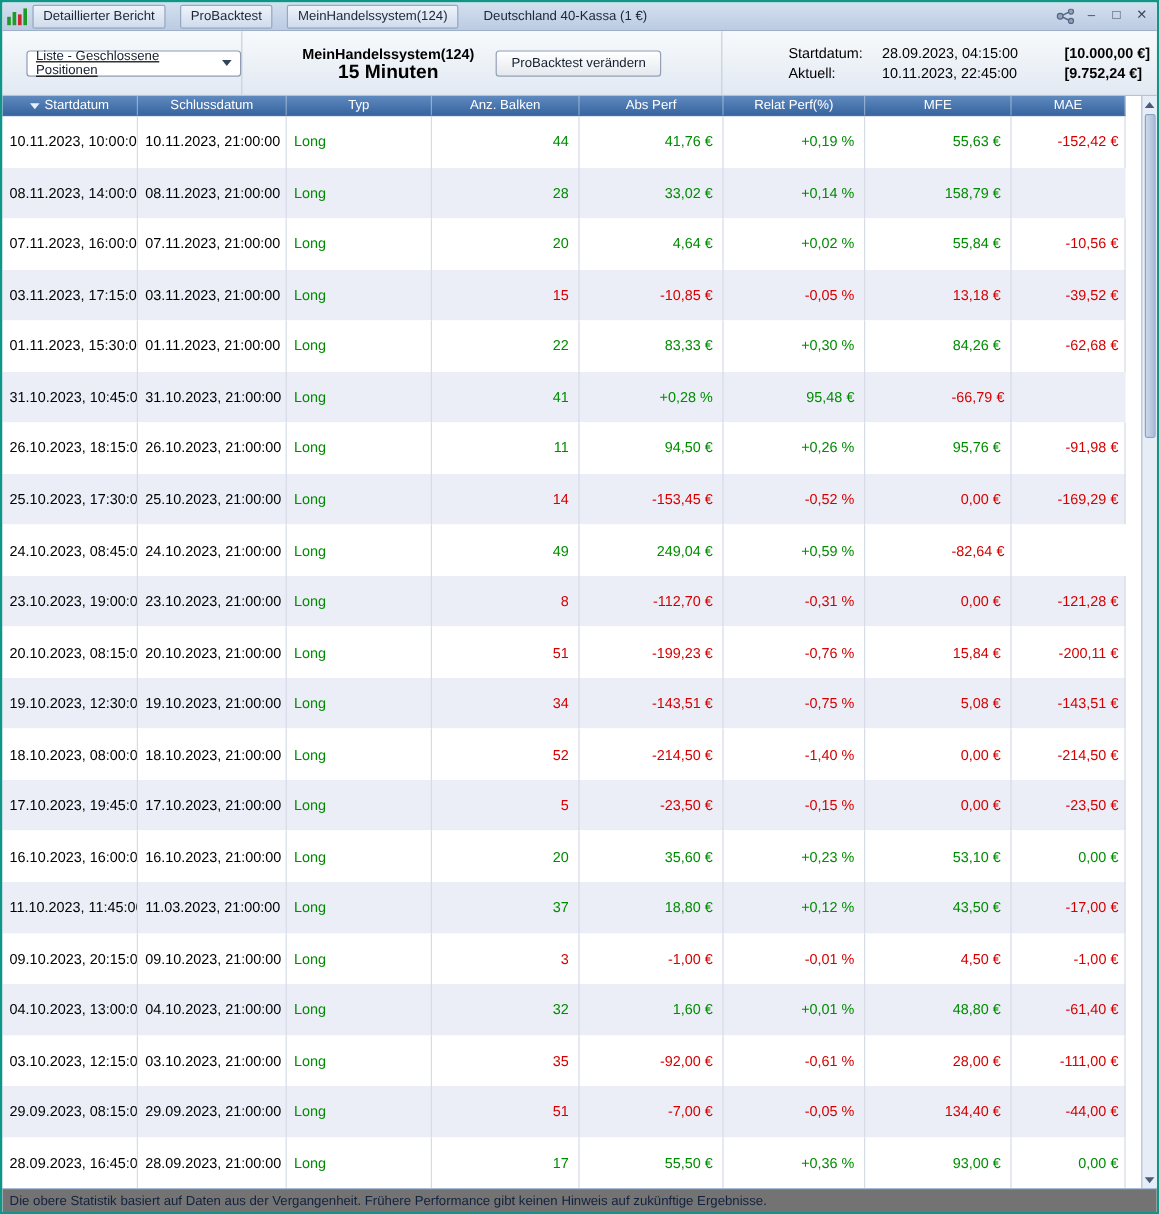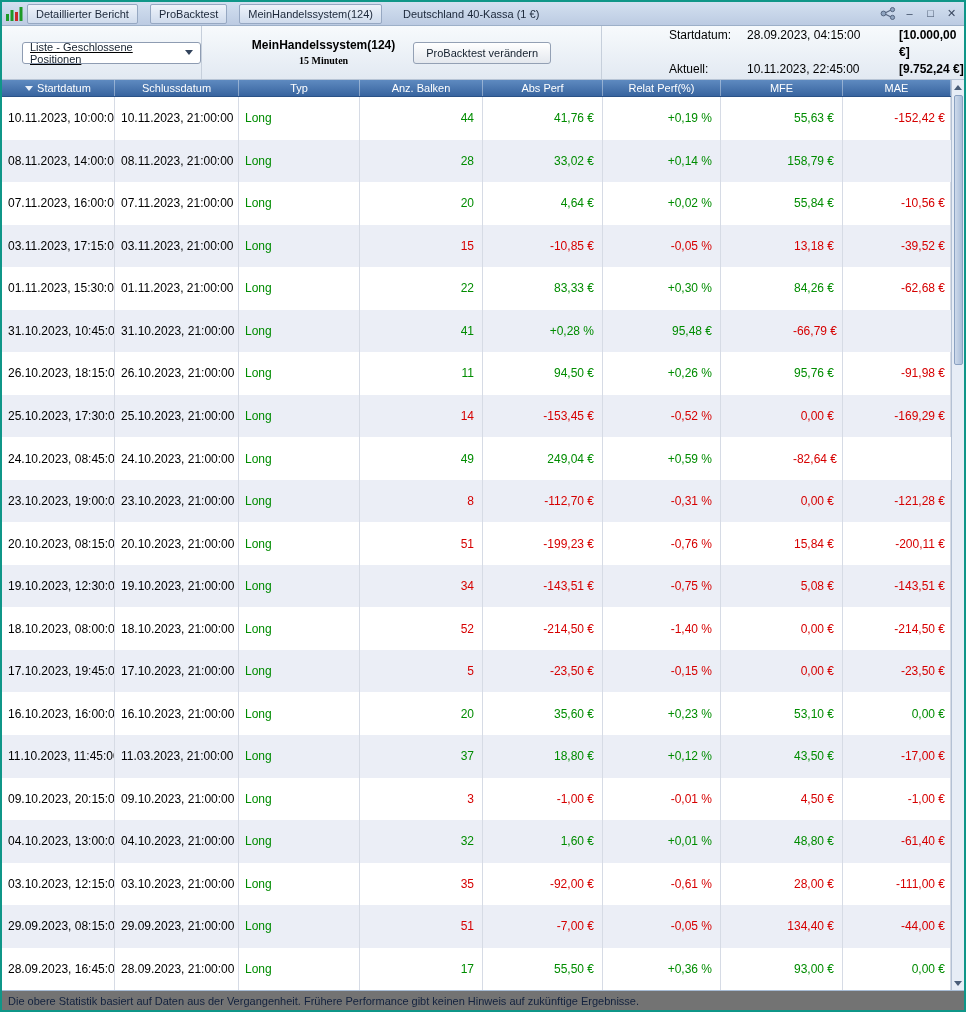--- a/index.html
+++ b/index.html
@@ -29,29 +29,29 @@
   .tb-left  { width:200px; border-right:1px solid #c6cfdb; padding-left:20px;text-decoration:underline; }
   .tb-center{ width:400px; border-right:1px solid #c6cfdb; justify-content:center; gap:18px; }
   .tb-rightsec { flex:1; padding-left:55px; }
   .dropdown { height:22px; background:#fff; border:1px solid #8e9cb2; border-radius:3px;
               font-size:11px; color:#14202e; display:flex; align-items:center; gap:8px;
               padding:0 7px; cursor:pointer; }
   .caret-down { width:0; height:0; border-left:4px solid transparent; border-right:4px solid transparent;
                 border-top:5px solid #32435c; }
   .sysblock { text-align:center; }
   .sysname { font-size:12px; font-weight:bold; color:#000; line-height:16px; }
-  .timeframe { font-size:10px; font-weight:bold; color:#000; line-height:15px;font-family:Liberation Serif, serif; }
+  .timeframe { font-size:16px; font-weight:bold; color:#000; line-height:15px; }
   .btn { height:22px; background:linear-gradient(#ffffff,#e4e8ee); border:1px solid #93a0b4;
          border-radius:3px; font-size:11px; color:#14202e; padding:0 12px; cursor:pointer; }
   .acct { font-size:12px; color:#000; }
-  .acct-row { display:grid; grid-template-columns:78px 152px auto; line-height:17px; align-items:baseline;margin-left:12px; }
+  .acct-row { display:grid; grid-template-columns:78px 152px auto; line-height:17px; align-items:baseline; }
   .acct-amount { font-weight:bold; }
 
   
-  .content { flex:1; display:flex; min-height:0; }
+  .content { flex:1; display:flex; min-height:0;gap:13px; }
   .table-wrap { flex:1; display:flex; flex-direction:column; min-width:0; }
   .thead { height:17px; flex:0 0 17px; display:grid;
            grid-template-columns:113px 124px 121px 123px 120px 118px 122px minmax(0,1fr);
            background:linear-gradient(var(--header_blue_top,#5e8ac0),var(--header_blue_bottom,#38649f));
            border-bottom:1px solid #2a5288; color:#fff; font-size:11px; }
   .th { display:flex; align-items:center; justify-content:center; gap:4px;
         border-right:1px solid rgba(255,255,255,.38); cursor:pointer; white-space:nowrap; overflow:hidden; }
   .sort-desc { width:0; height:0; border-left:4px solid transparent; border-right:4px solid transparent;
                border-top:5px solid #e8f0fa; }
   .tbody { flex:1; display:flex; flex-direction:column; min-height:0; }

